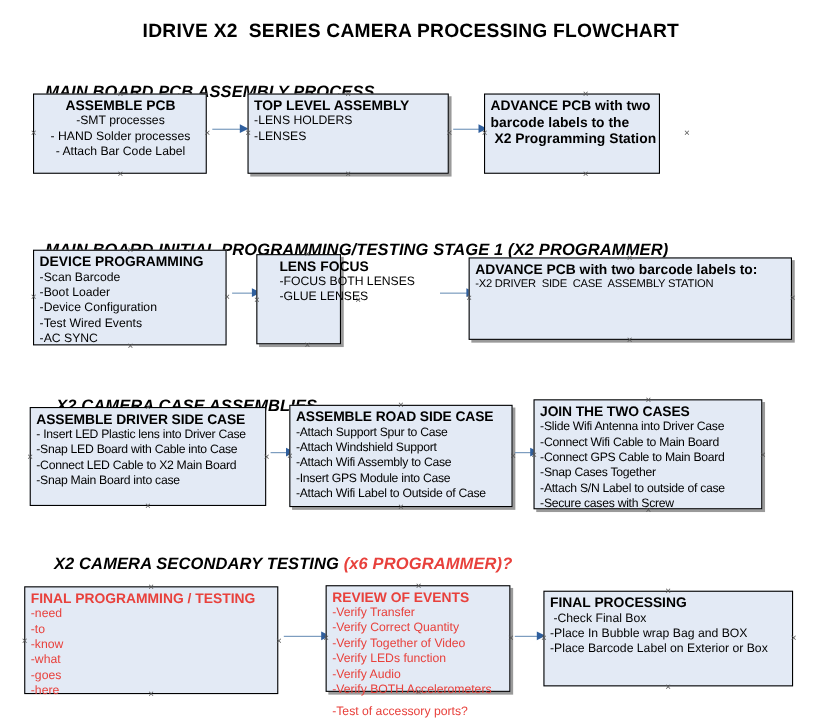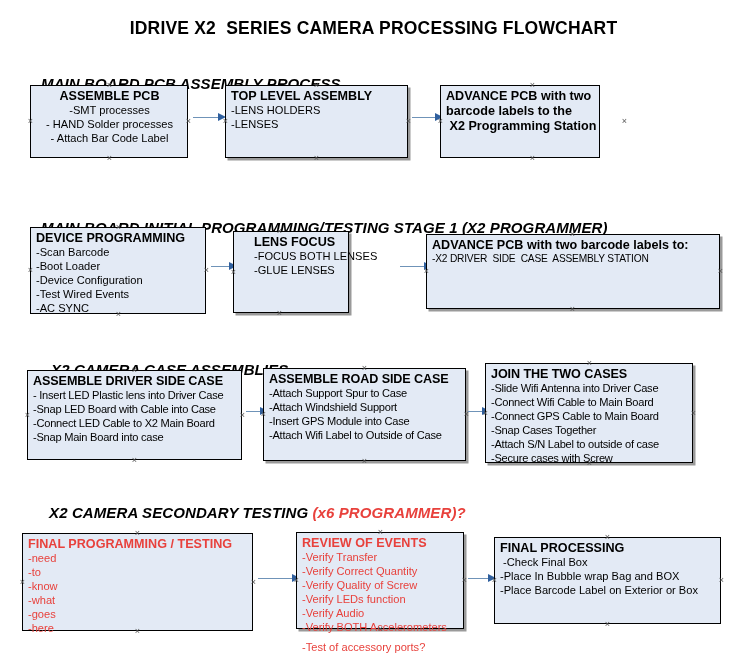--- a/index.html
+++ b/index.html
@@ -199,21 +199,21 @@
   <span class="xmark" style="left:114px; top:223px;"></span>
   <span class="xmark" style="left:114px; top:310px;"></span>
   <span class="xmark" style="left:26px;  top:266px;"></span>
   <span class="xmark" style="left:202px; top:266px;"></span>
 
   <div class="arrow" style="left:211px; top:262px; width:26px;">
     <div class="shaft"></div>
     <div class="head"></div>
   </div>
 
-  <div class="node shadow" style="left:233px; top:231px; width:116px; height:82px;padding-left:20px;">
+  <div class="node shadow" style="left:233px; top:231px; width:77px; height:82px;padding-left:20px;">
     <div class="node-title">LENS FOCUS</div>
     <div class="node-line">-FOCUS BOTH LENSES</div>
     <div class="node-line">-GLUE LENSES</div>
   </div>
   <span class="xmark" style="left:275px; top:227px;"></span>
   <span class="xmark" style="left:275px; top:309px;"></span>
   <span class="xmark" style="left:229px; top:268px;"></span>
   <span class="xmark" style="left:321px; top:268px;"></span>
 
   <div class="arrow" style="left:400px; top:262px; width:32px;">
@@ -248,20 +248,21 @@
 
   <div class="arrow" style="left:246px; top:407px; width:22px;">
     <div class="shaft"></div>
     <div class="head"></div>
   </div>
 
   <div class="node shadow" style="left:263px; top:368px; width:203px; height:93px;">
     <div class="node-title tight">ASSEMBLE ROAD SIDE CASE</div>
     <div class="node-line tight">-Attach Support Spur to Case</div>
     <div class="node-line tight">-Attach Windshield Support</div>
+    <div class="node-line tight">-Attach Wifi Assembly to Case</div>
     <div class="node-line tight">-Insert GPS Module into Case</div>
     <div class="node-line tight">-Attach Wifi Label to Outside of Case</div>
   </div>
   <span class="xmark" style="left:360px; top:364px;"></span>
   <span class="xmark" style="left:360px; top:457px;"></span>
   <span class="xmark" style="left:259px; top:410px;"></span>
   <span class="xmark" style="left:462px; top:410px;"></span>
 
   <div class="arrow" style="left:468px; top:407px; width:22px;">
     <div class="shaft"></div>
@@ -302,21 +303,21 @@
 
   <div class="arrow" style="left:258px; top:574px; width:42px;">
     <div class="shaft"></div>
     <div class="head"></div>
   </div>
 
   <div class="node red shadow" style="left:296px; top:532px; width:168px; height:97px;">
     <div class="node-title">REVIEW OF EVENTS</div>
     <div class="node-line">-Verify Transfer</div>
     <div class="node-line">-Verify Correct Quantity</div>
-    <div class="node-line">-Verify Quality of Screw</div>
+    <div class="node-line">-Verify Together of Video</div>
     <div class="node-line">-Verify LEDs function</div>
     <div class="node-line">-Verify Audio</div>
     <div class="node-line">-Verify BOTH Accelerometers</div>
     <div class="node-overflow" style="top:108px;text-align:center;">-Test of accessory ports?</div>
   </div>
   <span class="xmark" style="left:376px; top:528px;"></span>
   <span class="xmark" style="left:376px; top:625px;"></span>
   <span class="xmark" style="left:292px; top:576px;"></span>
   <span class="xmark" style="left:460px; top:576px;"></span>
 

